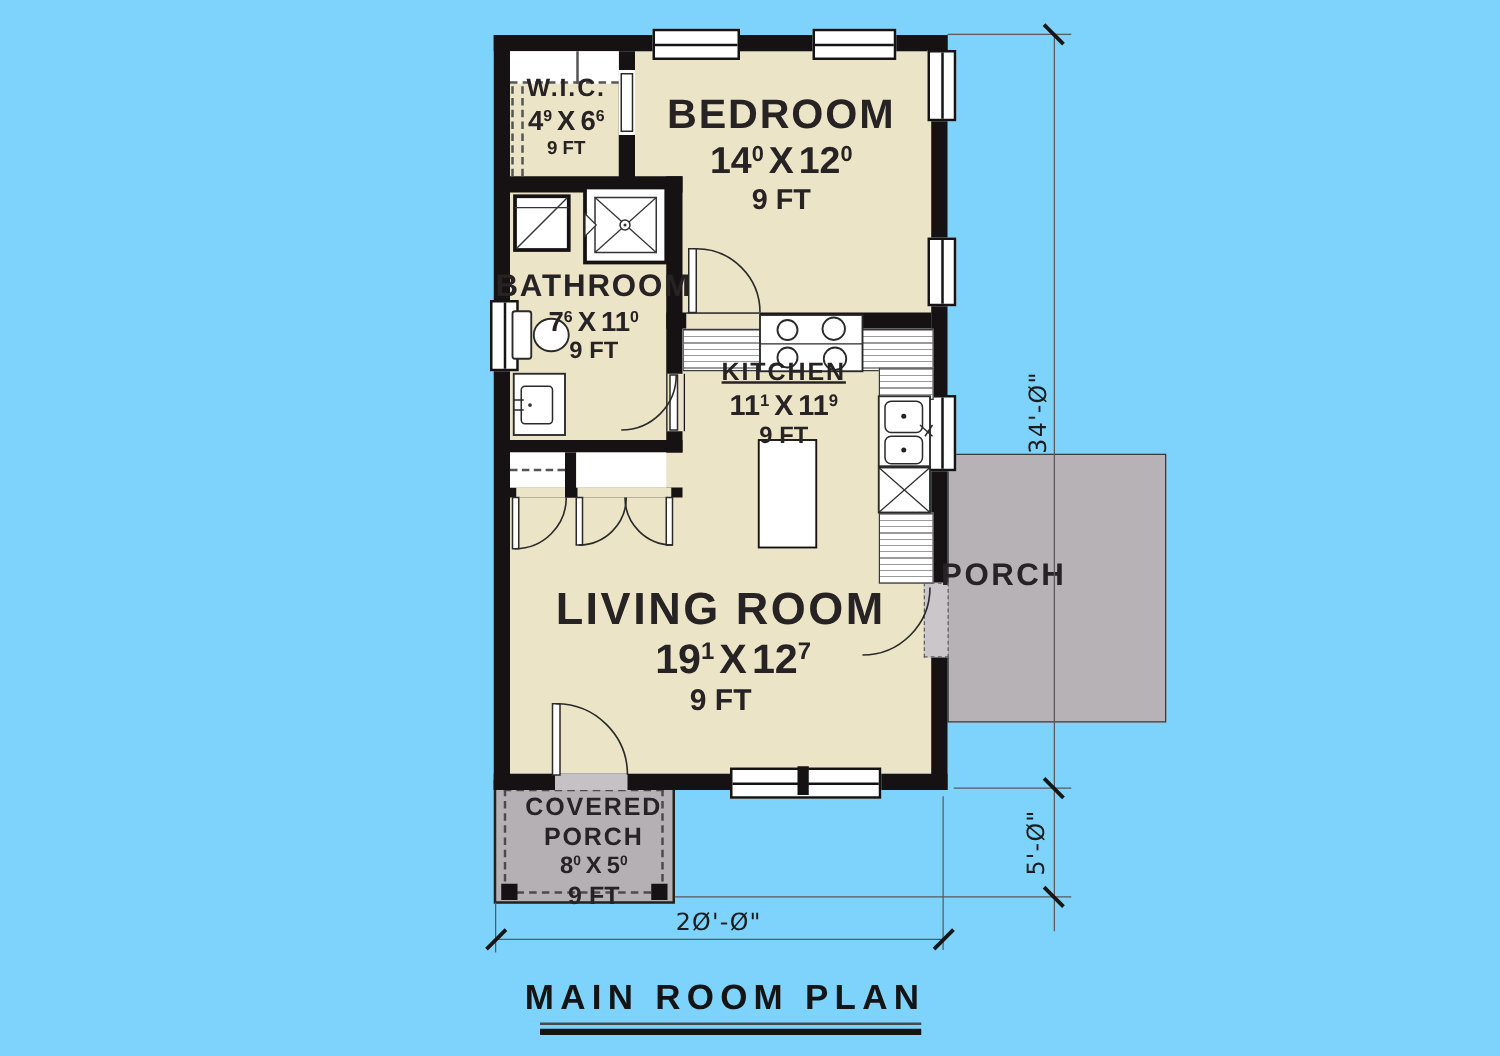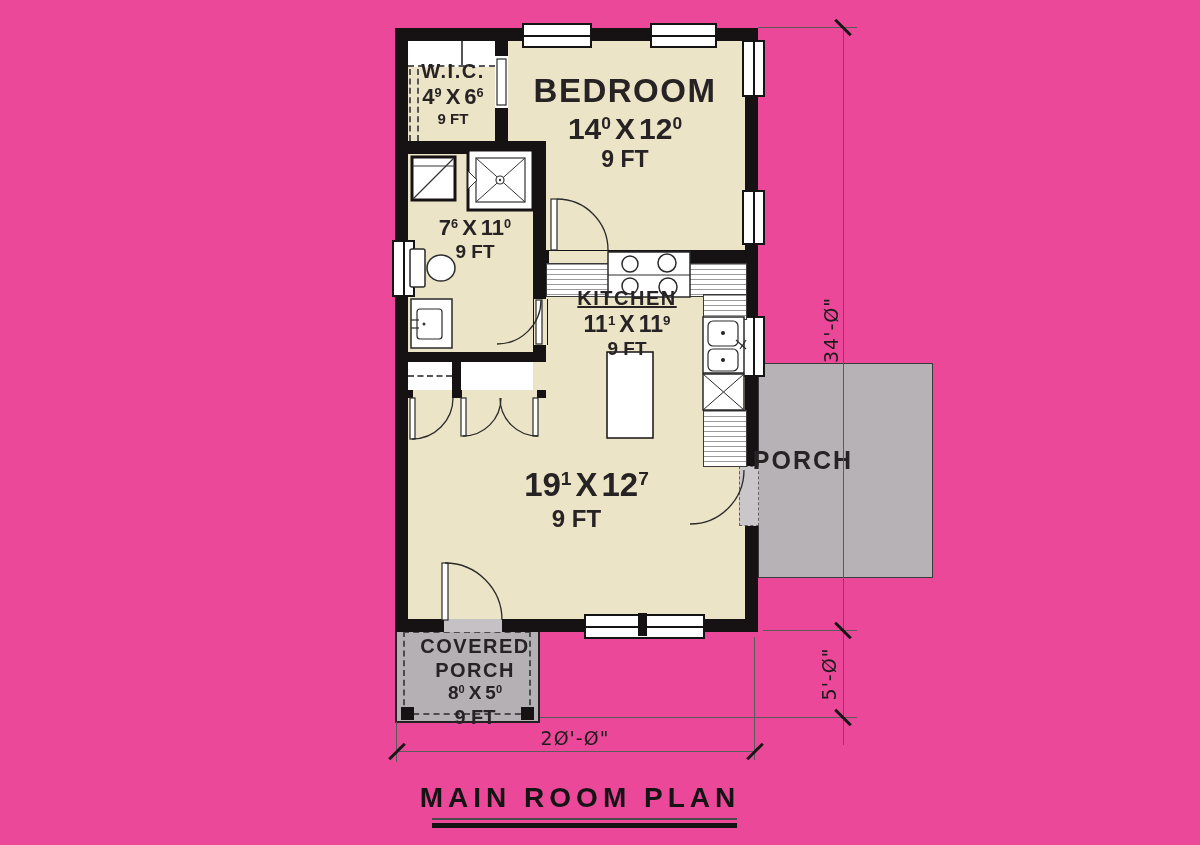--- a/index.html
+++ b/index.html
@@ -1,16 +1,16 @@
 <!DOCTYPE html>
 <html><head>
 <meta charset="utf-8">
 <style>
   html,body{margin:0;padding:0;background:#fefdfe;}
-  #canvas{position:relative;width:1200px;height:845px;background:#ec4899;overflow:hidden;
+  #canvas{position:relative;width:1200px;height:845px;background:#7dd3fc;overflow:hidden;
           font-family:"Liberation Sans",sans-serif;}
   .abs{position:absolute;box-sizing:border-box;}
   .wall{position:absolute;background:#161213;}
   .floor{position:absolute;background:#ebe4c6;}
   .whitebox{position:absolute;background:#ffffff;}
   .hatch{position:absolute;background-color:#ffffff;border:1px solid #3a3a3a;
          background-image:repeating-linear-gradient(to bottom,#9a9a9a 0,#9a9a9a 1px,transparent 1px,transparent 5px);}
   .winh{position:absolute;background-color:#fff;border:2px solid #141414;
         background-image:linear-gradient(#141414,#141414);background-size:100% 2px;
         background-position:center;background-repeat:no-repeat;}
@@ -190,31 +190,33 @@
     <div class="rceil">9 FT</div>
   </div>
 
   <div class="rlabel sz-bedroom" style="left:500px;top:72px;width:250px;">
     <div class="rname">BEDROOM</div>
     <div class="rsize"><span>14</span><sup>0</sup><span class="sep">X</span><span>12</span><sup>0</sup></div>
     <div class="rceil">9 FT</div>
   </div>
 
   <div class="rlabel sz-bath" style="left:400px;top:215px;width:150px;">
+    <div class="rname">BATHROOM</div>
     <div class="rsize"><span>7</span><sup>6</sup><span class="sep">X</span><span>11</span><sup>0</sup></div>
     <div class="rceil">9 FT</div>
   </div>
 
   <div class="rlabel sz-kitchen" style="left:543px;top:287px;width:168px;">
     <div class="rname">KITCHEN</div>
     <div class="rsize"><span>11</span><sup>1</sup><span class="sep">X</span><span>11</span><sup>9</sup></div>
     <div class="rceil">9 FT</div>
   </div>
 
   <div class="rlabel sz-living" style="left:408px;top:466px;width:337px;">
+    <div class="rname">LIVING ROOM</div>
     <div class="rsize"><span>19</span><sup>1</sup><span class="sep">X</span><span>12</span><sup>7</sup></div>
     <div class="rceil">9 FT</div>
   </div>
 
   <div class="rlabel sz-porch" style="left:398px;top:634px;width:154px;">
     <div class="rname">COVERED</div>
     <div class="rname">PORCH</div>
     <div class="rsize"><span>8</span><sup>0</sup><span class="sep">X</span><span>5</span><sup>0</sup></div>
     <div class="rceil">9 FT</div>
   </div>

